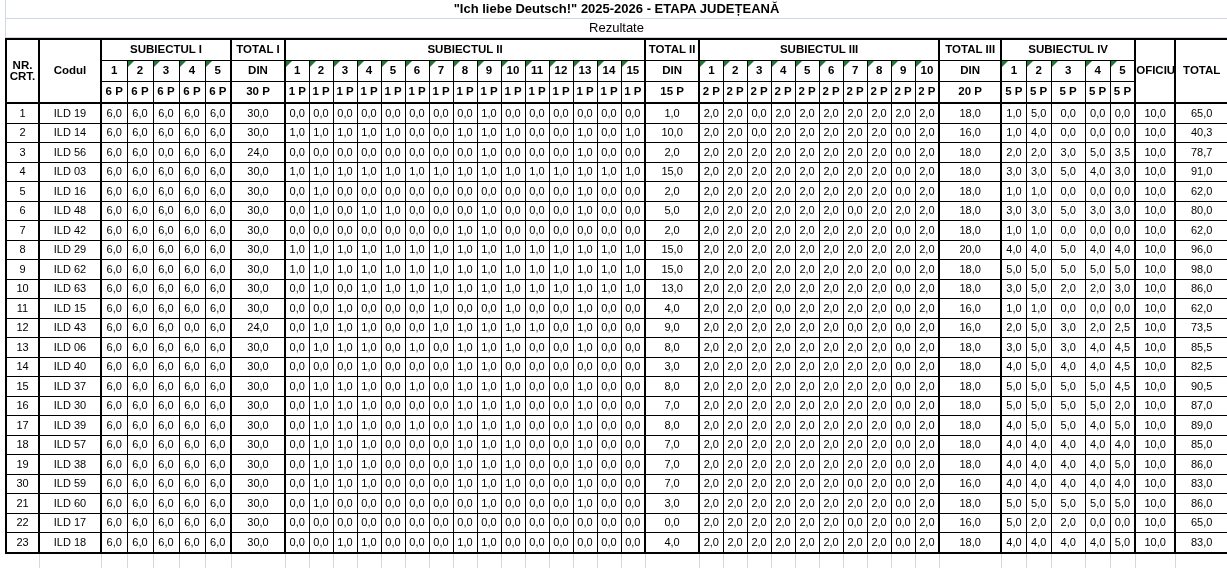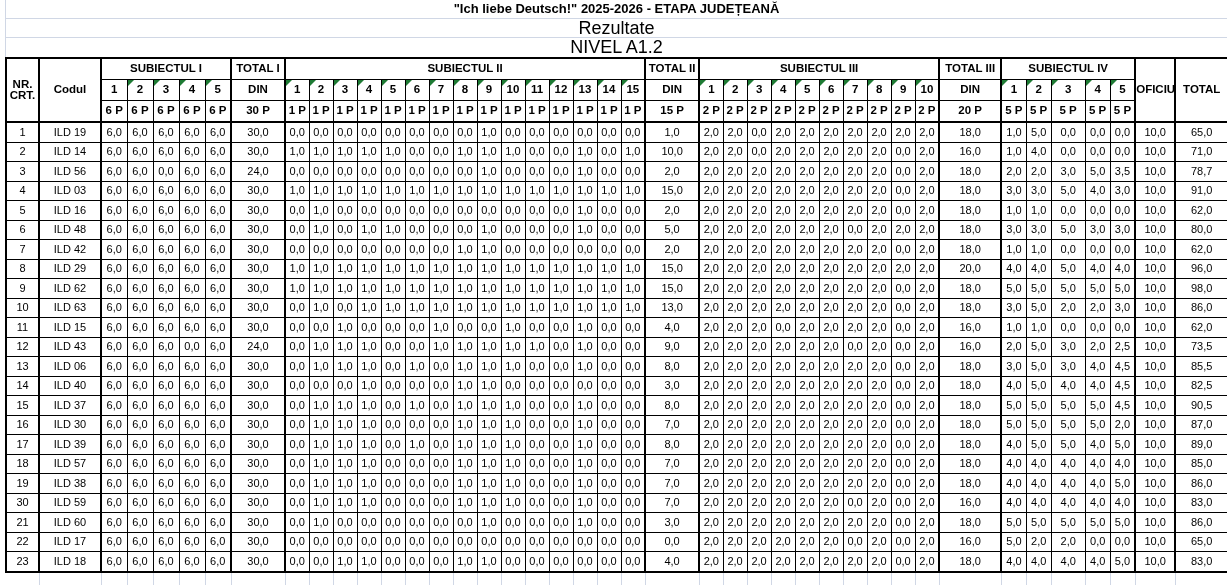--- a/index.html
+++ b/index.html
@@ -2,21 +2,21 @@
 <html><head>
 <meta charset="utf-8">
 <style>
   html,body{margin:0;padding:0;background:#fff;}
   body{
     width:1227px;height:585px;overflow:hidden;
     font-family:"Liberation Sans",sans-serif;color:#000;
   }
   .sheet{position:relative;width:1227px;height:585px;background:#fff;}
   .titles{margin-left:5px;border-left:1px solid #d0d7e5;}
-  .trow{height:18px;line-height:18px;text-align:center;font-size:18px;border-bottom:1px solid #d0d7e5;}
+  .trow{height:18px;line-height:18px;text-align:center;font-size:13px;border-bottom:1px solid #d0d7e5;}
   .trow.main{font-weight:bold;font-size:13px;}
   .trow.last{border-bottom:none;height:19px;line-height:19px;}
   table.grid{border-collapse:collapse;table-layout:fixed;margin-left:5px;width:1222px;}
   .grid th,.grid td{
     border:1px solid #000;padding:0;margin:0;
     text-align:center;vertical-align:middle;
     font-size:11px;line-height:1;height:18.5px;
     overflow:hidden;white-space:nowrap;
   }
   .grid th{font-weight:bold;height:20px;font-size:11.5px;}
@@ -31,21 +31,20 @@
        border-top:6px solid #1e7b34;border-right:6px solid transparent;}
   tr.ghost td{border:none;border-right:1px solid #d0d7e5;height:14px;}
 </style>
 </head>
 <body>
 
 <div class="sheet">
   <div class="titles">
     <div class="trow main">"Ich liebe Deutsch!" 2025-2026 - ETAPA JUDEȚEANĂ</div>
     <div class="trow">Rezultate</div>
-    <div class="trow last">NIVEL A1.2</div>
   </div>
   <table class="grid">
     <colgroup>
         <col style="width: 33px;">
         <col style="width: 62px;">
         <col style="width: 26px;">
         <col style="width: 26px;">
         <col style="width: 26px;">
         <col style="width: 26px;">
         <col style="width: 26px;">
@@ -263,21 +262,21 @@
           <td>2,0</td>
           <td>0,0</td>
           <td>2,0</td>
           <td class="bl2 br2">16,0</td>
           <td class="bl2">1,0</td>
           <td>4,0</td>
           <td>0,0</td>
           <td>0,0</td>
           <td>0,0</td>
           <td class="bl2 br2">10,0</td>
-          <td class="br2 ta-r">71,0</td>
+          <td class="br2 ta-r">40,3</td>
         </tr>
         <tr>
           <td class="bl2">3</td>
           <td class="bl2">ILD 56</td>
           <td class="bl2">6,0</td>
           <td>6,0</td>
           <td>0,0</td>
           <td>6,0</td>
           <td>6,0</td>
           <td class="bl2 br2">24,0</td>

